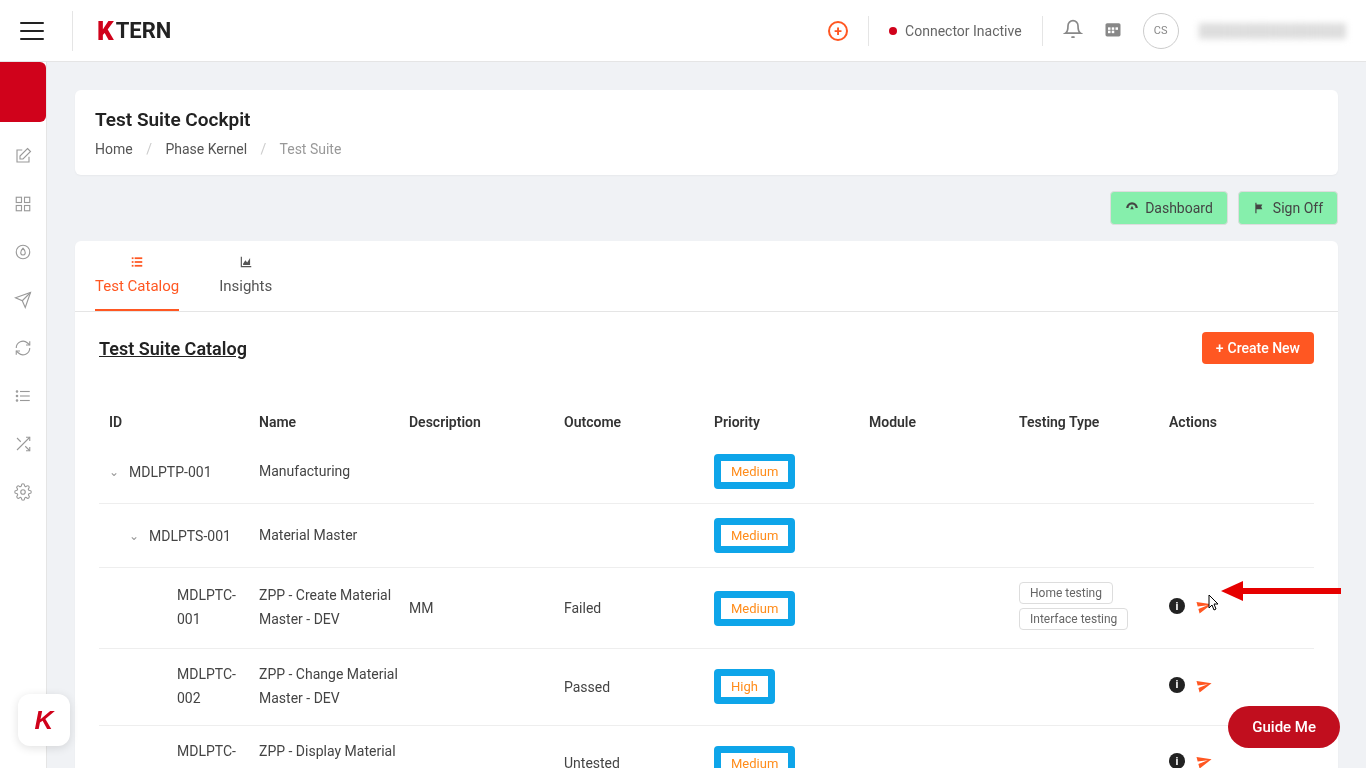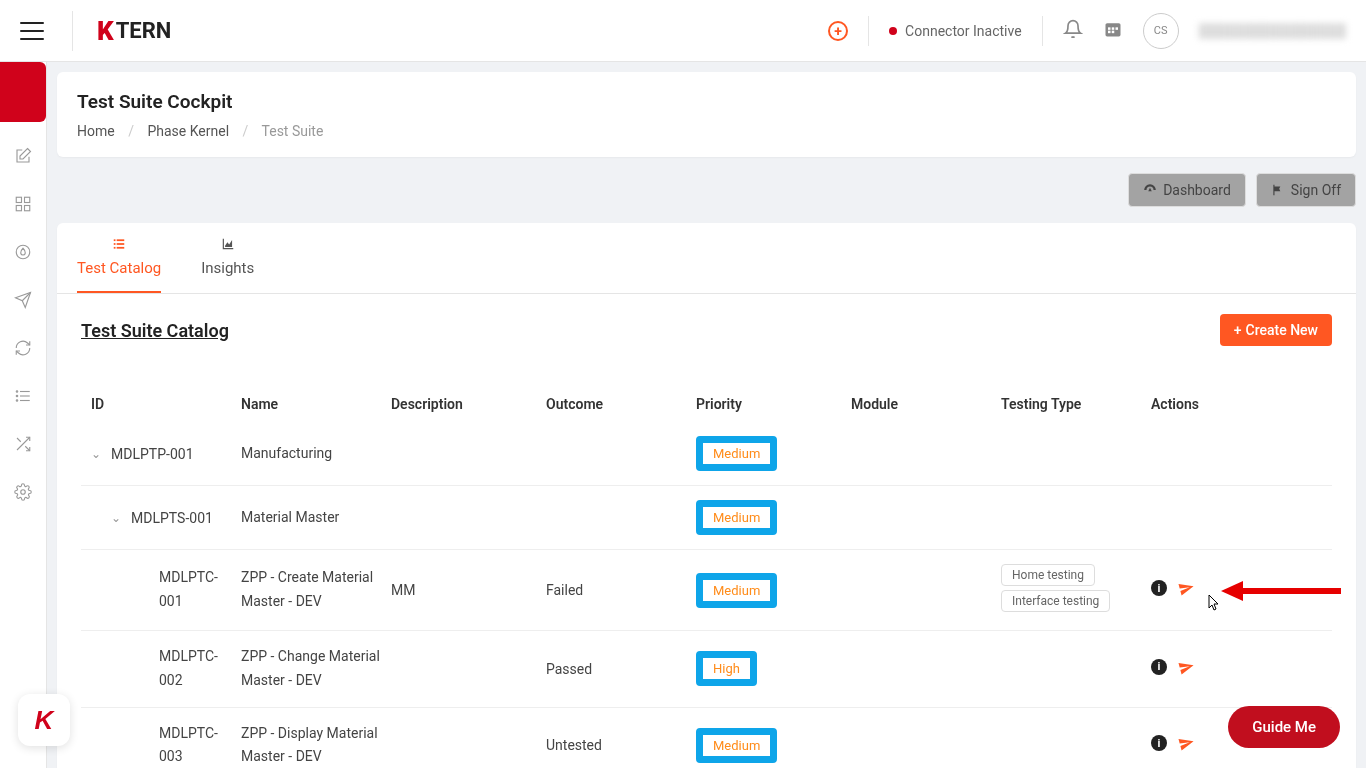--- a/index.html
+++ b/index.html
@@ -19,29 +19,29 @@
 .bell-icon, .cal-icon { color: #888; cursor: pointer; }
 .avatar { width: 36px; height: 36px; border: 1px solid #ccc; border-radius: 50%; display: flex; align-items: center; justify-content: center; font-size: 11px; color: #888; cursor: pointer; }
 .blurred { color: #ddd; filter: blur(3px); font-size: 13px; }
 
 
 .sidebar { position: absolute; left: 0; top: 62px; width: 47px; height: calc(100% - 62px); background: #fff; border-right: 1px solid #e5e5e5; display: flex; flex-direction: column; align-items: center; padding-top: 0; }
 .sidebar-active { width: 47px; height: 60px; background: #d0021b; border-top-right-radius: 6px; border-bottom-right-radius: 6px; margin-left: -1px; }
 .sidebar-item { width: 24px; height: 24px; margin: 12px 0; color: #999; cursor: pointer; display: flex; align-items: center; justify-content: center; }
 
 
-.main { position: absolute; left: 47px; top: 62px; right: 0; bottom: 0; padding: 10px; overflow: hidden; }
+.main { position: absolute; left: 47px; top: 62px; right: 0; bottom: 0; padding: 28px; overflow: hidden; }
 .page-header { background: #fff; border-radius: 6px; padding: 18px 20px; box-shadow: 0 1px 2px rgba(0,0,0,0.04); }
 .page-title { font-size: 19px; font-weight: 600; color: #222; margin-bottom: 10px; }
 .breadcrumb { font-size: 14px; color: #555; }
 .breadcrumb .sep { margin: 0 10px; color: #ccc; }
 .breadcrumb .current { color: #999; }
 
 .actions-bar { display: flex; justify-content: flex-end; gap: 10px; margin: 16px 0; }
-.btn-outline { background: #a3a3a3; border: 1px solid #ddd; border-radius: 4px; padding: 8px 14px; font-size: 14px; color: #444; cursor: pointer; display: flex; align-items: center; gap: 6px; }
+.btn-outline { background: #86efac; border: 1px solid #ddd; border-radius: 4px; padding: 8px 14px; font-size: 14px; color: #444; cursor: pointer; display: flex; align-items: center; gap: 6px; }
 
 .content-card { background: #fff; border-radius: 6px; box-shadow: 0 1px 2px rgba(0,0,0,0.04); }
 .tabs { display: flex; border-bottom: 1px solid #e5e5e5; padding: 0 20px; }
 .tab { padding: 14px 0; margin-right: 40px; font-size: 15px; color: #555; cursor: pointer; display: flex; align-items: center; gap: 8px; border-bottom: 2px solid transparent; flex-direction: column; }
 .tab.active { color: #ff5722; border-bottom-color: #ff5722; }
 
 .catalog-header { display: flex; justify-content: space-between; align-items: center; padding: 20px 24px; }
 .catalog-title { font-size: 18px; font-weight: 600; color: #222; text-decoration: underline; }
 .btn-create { background: #ff5722; color: #fff; border: none; border-radius: 4px; padding: 8px 14px; font-size: 14px; cursor: pointer; display: flex; align-items: center; gap: 4px; font-weight: 500; }
 

